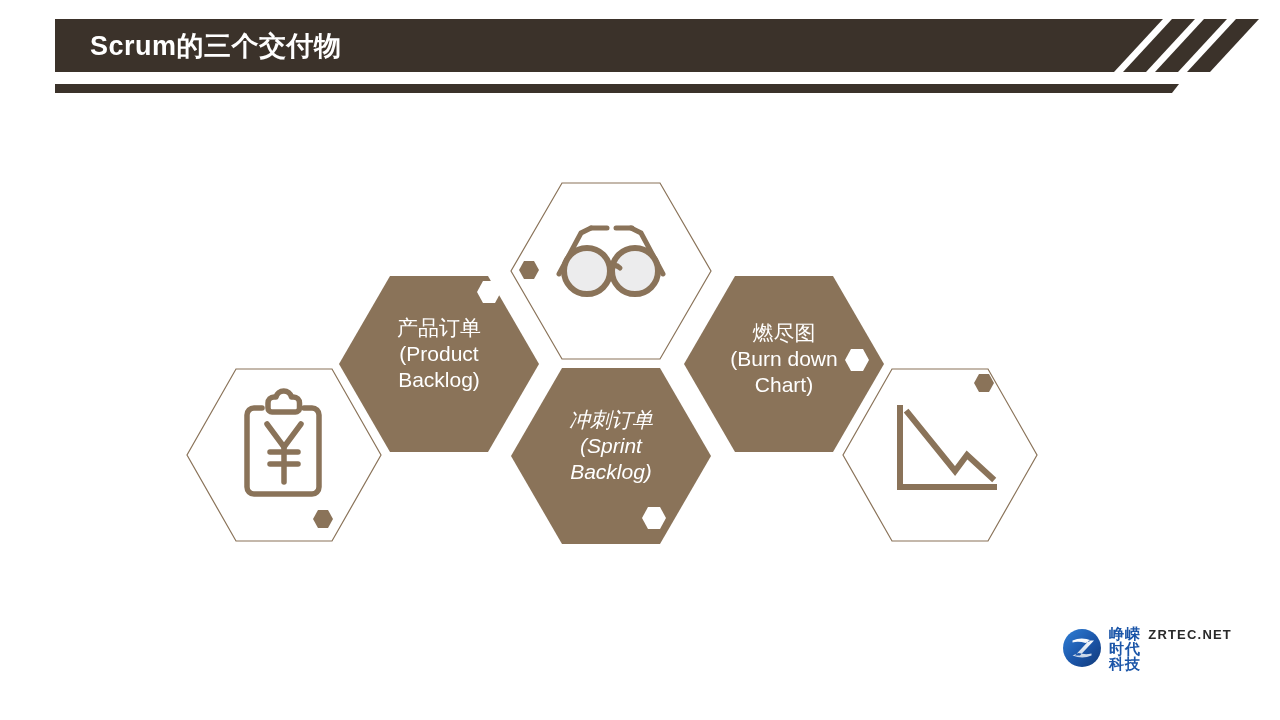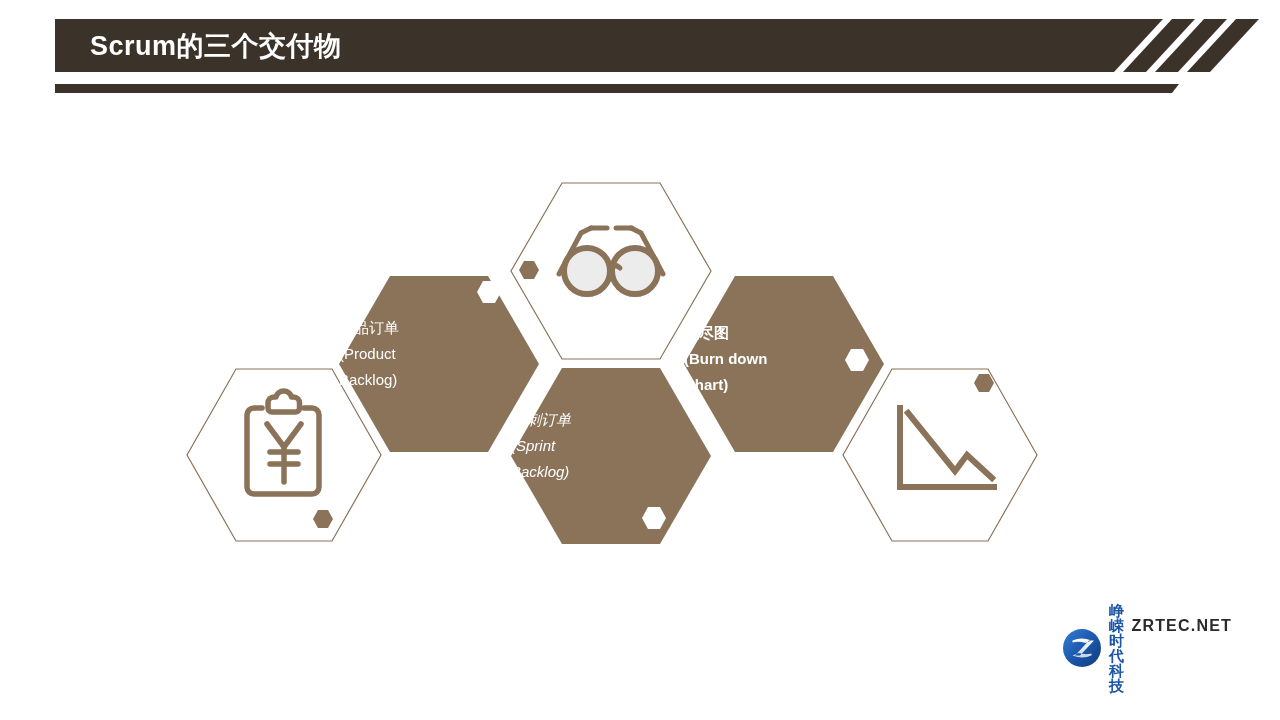--- a/index.html
+++ b/index.html
@@ -25,37 +25,38 @@
     font-weight:bold;
     letter-spacing:0.5px;
     white-space:nowrap;
   }
 
   
   .hex-stage{position:absolute;left:0;top:0;width:1280px;height:720px;}
   .hex-label{
     position:absolute;
     color:#ffffff;
-    font-size:15px;
+    text-align:center;
+    font-size:21px;
     line-height:26px;
     white-space:pre-line;
     pointer-events:none;
   }
 
   
   .logo{
     position:absolute;
     left:1062px;top:622px;
     width:170px;height:52px;
     display:flex;align-items:center;gap:7px;
   }
   .logo-mark{width:40px;height:40px;flex:none;}
   .logo-text{display:flex;justify-content:center;line-height:1;}
   .logo-cn{font-size:15px;font-weight:bold;color:#1b55a8;letter-spacing:1px;}
-  .logo-en{font-size:16px;font-weight:bold;color:#2a2a2a;letter-spacing:1.2px;margin-top:15px;}
+  .logo-en{font-size:13px;font-weight:bold;color:#2a2a2a;letter-spacing:1.2px;margin-top:2px;}
 </style>
 </head>
 <body>
 
 <div id="slide">
 
   <div class="header-wrap">
     <svg class="header-svg" width="1280" height="100" viewBox="0 0 1280 100">
 
       <polygon points="55,19 1163,19 1114,72 55,72" fill="#3b322a"></polygon>
@@ -137,21 +138,21 @@
 
     
     <div class="hex-label" style="left:339px;top:315px;width:200px;">产品订单
 (Product
 Backlog)</div>
 
     <div class="hex-label" style="left:511px;top:407px;width:200px;font-style:italic;">冲刺订单
 (Sprint
 Backlog)</div>
 
-    <div class="hex-label" style="left:684px;top:320px;width:200px;font-weight:bold;">燃尽图
+    <div class="hex-label" style="left:684px;top:320px;width:200px;">燃尽图
 (Burn down
 Chart)</div>
   </div>
 
   <div class="logo">
     <svg class="logo-mark" viewBox="0 0 40 40">
       <defs>
         <linearGradient id="lg" x1="0" y1="0" x2="1" y2="1">
           <stop offset="0%" stop-color="#2f7fd6"></stop>
           <stop offset="55%" stop-color="#1b55a8"></stop>

